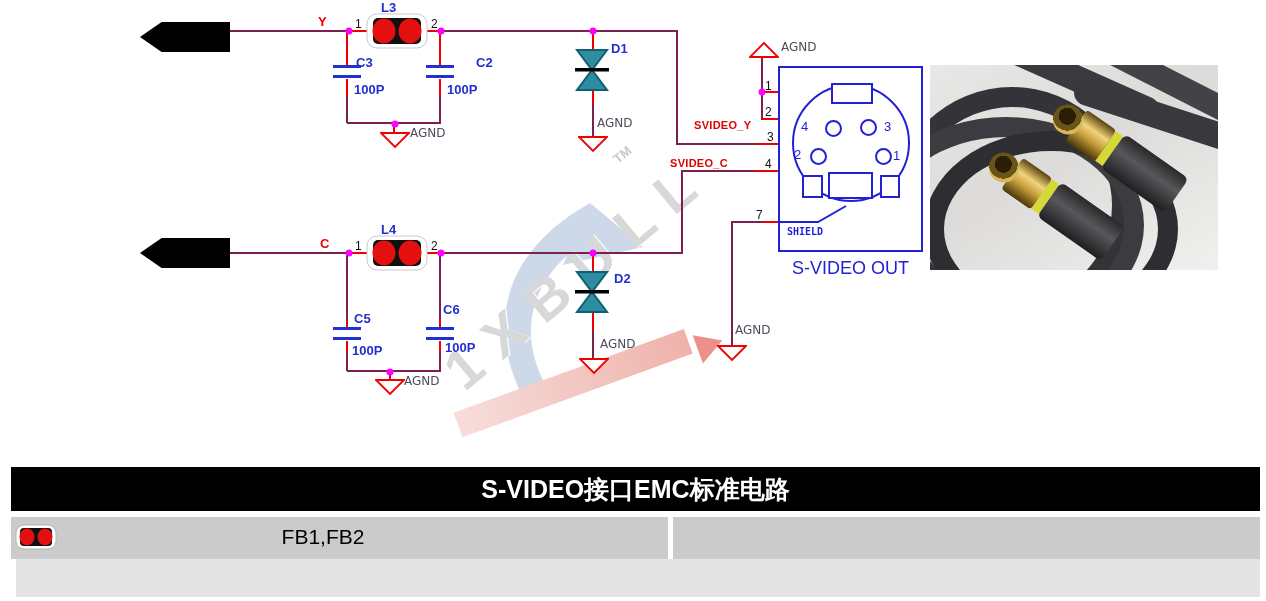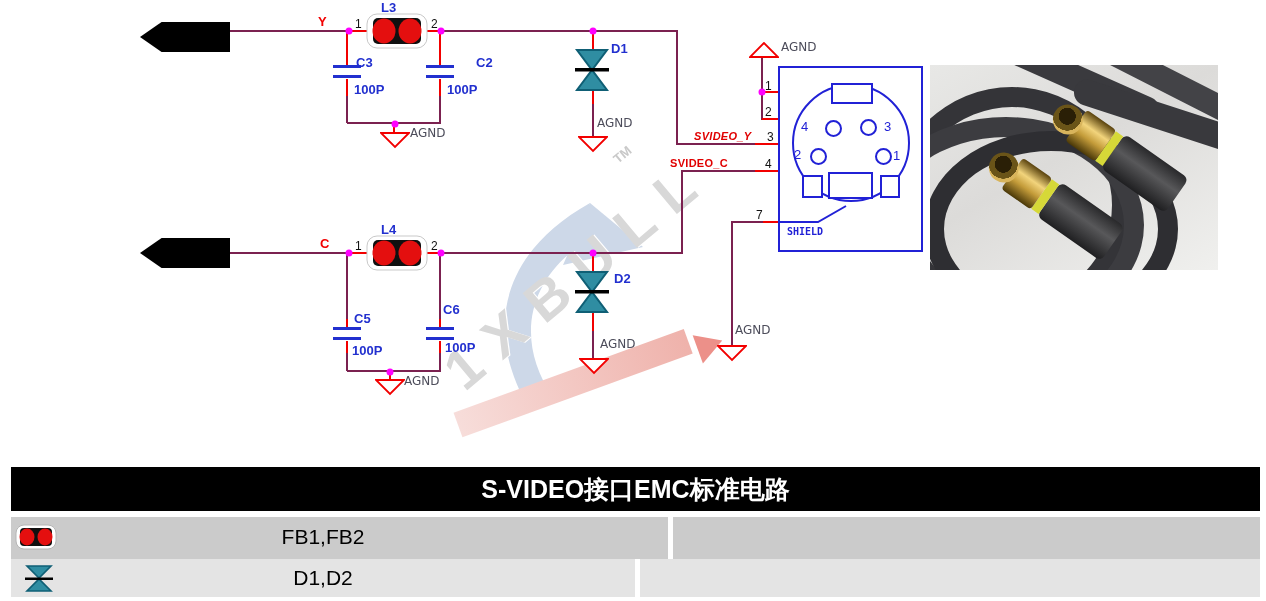--- a/index.html
+++ b/index.html
@@ -225,41 +225,42 @@
     <span class="blbl" style="left:443px;top:302px;">C6</span>
     <span class="blbl" style="left:445px;top:340px;">100P</span>
     <span class="blbl" style="left:611px;top:41px;">D1</span>
     <span class="blbl" style="left:614px;top:271px;">D2</span>
     <span class="gndtxt" style="left:410px;top:126px;">AGND</span>
     <span class="gndtxt" style="left:597px;top:116px;">AGND</span>
     <span class="gndtxt" style="left:781px;top:40px;">AGND</span>
     <span class="gndtxt" style="left:735px;top:323px;">AGND</span>
     <span class="gndtxt" style="left:404px;top:374px;">AGND</span>
     <span class="gndtxt" style="left:600px;top:337px;">AGND</span>
-    <span class="netlbl" style="left:694px;top:130px;font-style:italic;">SVIDEO_Y</span>
+    <span class="netlbl" style="left:694px;top:119px;">SVIDEO_Y</span>
     <span class="netlbl" style="left:670px;top:157px;">SVIDEO_C</span>
 
     <div class="connbox"></div>
     <div class="conncircle"></div>
     <div class="notch" style="left:831px;top:83px;width:38px;height:17px;"></div>
     <div class="notch" style="left:828px;top:172px;width:41px;height:23px;"></div>
     <div class="notch" style="left:802px;top:175px;width:17px;height:19px;"></div>
     <div class="notch" style="left:880px;top:175px;width:16px;height:19px;"></div>
     <div class="pinhole" style="left:825px;top:120px;"></div>
     <div class="pinhole" style="left:860px;top:119px;"></div>
     <div class="pinhole" style="left:810px;top:148px;"></div>
     <div class="pinhole" style="left:875px;top:148px;"></div>
     <span class="cnum" style="left:801px;top:119px;">4</span>
     <span class="cnum" style="left:884px;top:119px;">3</span>
     <span class="cnum" style="left:794px;top:147px;">2</span>
     <span class="cnum" style="left:893px;top:148px;">1</span>
     <svg class="abs" style="left:778px;top:203px;" width="72" height="22">
       <polyline points="0,19 40,19 68,3" fill="none" stroke="#2121d6" stroke-width="2"></polyline>
     </svg>
     <span class="abs" style="left:787px;top:226px;color:#2121d6;font:bold 10px 'DejaVu Sans Mono',monospace;">SHIELD</span>
+    <span class="abs" style="left:778px;top:258px;width:145px;text-align:center;color:#2121d6;font:18px 'Liberation Sans',sans-serif;">S-VIDEO OUT</span>
 
     <span class="pnum" style="left:765px;top:79px;">1</span>
     <span class="pnum" style="left:765px;top:105px;">2</span>
     <span class="pnum" style="left:767px;top:130px;">3</span>
     <span class="pnum" style="left:765px;top:157px;">4</span>
     <span class="pnum" style="left:756px;top:208px;">7</span>
   </div>
 
   <div id="tbl" class="layer">
     <div class="thead">S-VIDEO接口EMC标准电路</div>
@@ -271,25 +272,17 @@
           <rect x="5" y="4" width="32" height="18" rx="4" fill="#101010"></rect>
           <ellipse cx="12" cy="13" rx="7.5" ry="8.5" fill="#e40f0f"></ellipse>
           <ellipse cx="30" cy="13" rx="7.5" ry="8.5" fill="#e40f0f"></ellipse>
         </svg>
         <span>FB1,FB2</span>
       </div>
       <div class="gap"></div>
     </div>
 
     <div class="trow" style="top:559px;height:38px;line-height:38px;background:#e4e4e4;">
-      <div class="c1">
-        <svg class="rowicon" style="left:14px;top:6px;" width="28" height="27">
-          <polygon points="2,1 26,1 14,13" fill="#2f8da2" stroke="#0f5f75" stroke-width="1.6"></polygon>
-          <polygon points="2,26 26,26 14,14" fill="#2f8da2" stroke="#0f5f75" stroke-width="1.6"></polygon>
-          <rect x="0" y="12.5" width="28" height="2.5" fill="#000"></rect>
-        </svg>
-        <span>D1,D2</span>
-      </div>
       <div class="gap"></div>
     </div>
   </div>
 
 </div>
 
 </body></html>

